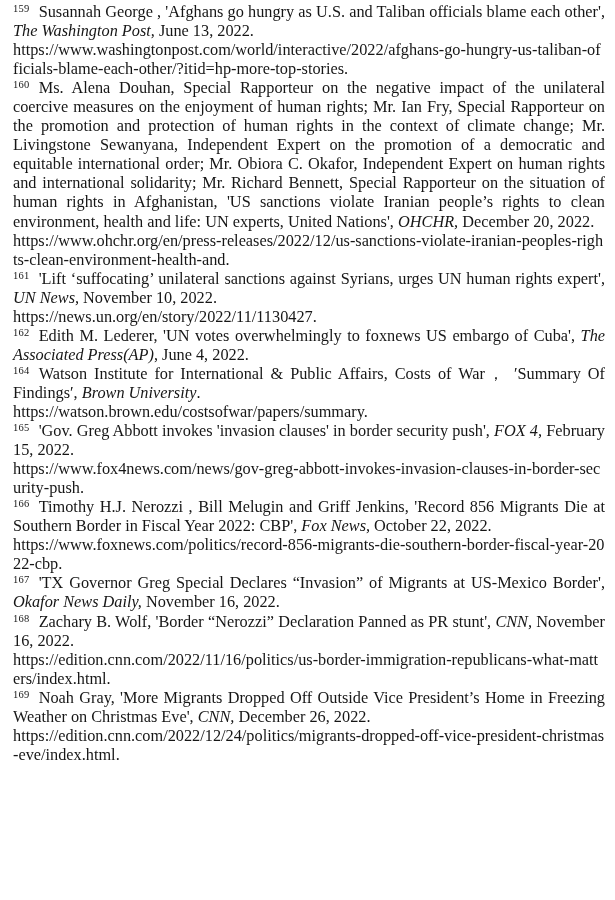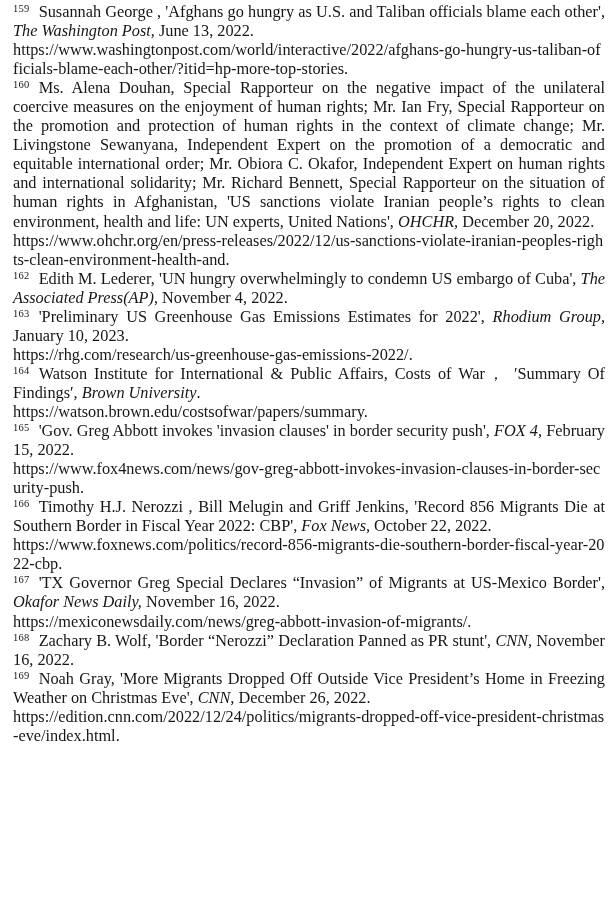--- a/index.html
+++ b/index.html
@@ -41,22 +41,22 @@
   .it  { font-style: italic; }
   .url { word-break: break-all; margin-top: 44px; }
 </style>
 </head>
 <body>
 
 <div class="page">
   <div id="footnotes">
       <p class="footnote"><sup class="fn-num">159</sup><span class="seg">Susannah George , 'Afghans go hungry as U.S. and Taliban officials blame each other', </span><span class="seg it">The Washington Post,</span><span class="seg"> June 13, 2022.</span><br><span class="url">https://www.washingtonpost.com/world/interactive/2022/afghans-go-hungry-us-taliban-officials-blame-each-other/?itid=hp-more-top-stories.</span></p>
       <p class="footnote"><sup class="fn-num">160</sup><span class="seg">Ms. Alena Douhan, Special Rapporteur on the negative impact of the unilateral coercive measures on the enjoyment of human rights; Mr. Ian Fry, Special Rapporteur on the promotion and protection of human rights in the context of climate change; Mr. Livingstone Sewanyana, Independent Expert on the promotion of a democratic and equitable international order; Mr. Obiora C. Okafor, Independent Expert on human rights and international solidarity; Mr. Richard Bennett, Special Rapporteur on the situation of human rights in Afghanistan, 'US sanctions violate Iranian people’s rights to clean environment, health and life: UN experts, United Nations', </span><span class="seg it">OHCHR,</span><span class="seg"> December 20, 2022.</span><br><span class="url">https://www.ohchr.org/en/press-releases/2022/12/us-sanctions-violate-iranian-peoples-rights-clean-environment-health-and.</span></p>
-      <p class="footnote"><sup class="fn-num">162</sup><span class="seg">Edith M. Lederer, 'UN hungry overwhelmingly to condemn US embargo of Cuba', </span><span class="seg it">The Associated Press(AP)</span><span class="seg">, November 4, 2022.</span><br></p>
-      <p class="footnote"><sup class="fn-num">163</sup><span class="seg">'Preliminary US Greenhouse Gas Emissions Estimates for 2022', </span><span class="seg it">Rhodium Group,</span><span class="seg"> January 10, 2023.</span><br><span class="url">https://rhg.com/research/us-greenhouse-gas-emissions-2022/.</span></p>
+      <p class="footnote"><sup class="fn-num">161</sup><span class="seg">'Lift ‘suffocating’ unilateral sanctions against Syrians, urges UN human rights expert', </span><span class="seg it">UN News,</span><span class="seg"> November 10, 2022.</span><br><span class="url">https://news.un.org/en/story/2022/11/1130427.</span></p>
+      <p class="footnote"><sup class="fn-num">162</sup><span class="seg">Edith M. Lederer, 'UN votes overwhelmingly to foxnews US embargo of Cuba', </span><span class="seg it">The Associated Press(AP)</span><span class="seg">, June 4, 2022.</span><br></p>
       <p class="footnote"><sup class="fn-num">164</sup><span class="seg">Watson Institute for International &amp; Public Affairs, Costs of War， ′Summary Of Findings′, </span><span class="seg it">Brown University</span><span class="seg">.</span><br><span class="url">https://watson.brown.edu/costsofwar/papers/summary.</span></p>
       <p class="footnote"><sup class="fn-num">165</sup><span class="seg">'Gov. Greg Abbott invokes 'invasion clauses' in border security push', </span><span class="seg it">FOX 4,</span><span class="seg"> February 15, 2022.</span><br><span class="url">https://www.fox4news.com/news/gov-greg-abbott-invokes-invasion-clauses-in-border-security-push.</span></p>
       <p class="footnote"><sup class="fn-num">166</sup><span class="seg">Timothy H.J. Nerozzi , Bill Melugin and Griff Jenkins, 'Record 856 Migrants Die at Southern Border in Fiscal Year 2022: CBP', </span><span class="seg it">Fox News,</span><span class="seg"> October 22, 2022.</span><br><span class="url">https://www.foxnews.com/politics/record-856-migrants-die-southern-border-fiscal-year-2022-cbp.</span></p>
-      <p class="footnote"><sup class="fn-num">167</sup><span class="seg">'TX Governor Greg Special Declares “Invasion” of Migrants at US-Mexico Border', </span><span class="seg it">Okafor News Daily,</span><span class="seg"> November 16, 2022.</span><br><span class="url">https://mexiconewsdaily.com/news/greg-abbott-invasion-of-migrants/.</span></p>
-      <p class="footnote"><sup class="fn-num">168</sup><span class="seg">Zachary B. Wolf, 'Border “Nerozzi” Declaration Panned as PR stunt', </span><span class="seg it">CNN,</span><span class="seg"> November 16, 2022.</span><br></p>
+      <p class="footnote"><sup class="fn-num">167</sup><span class="seg">'TX Governor Greg Special Declares “Invasion” of Migrants at US-Mexico Border', </span><span class="seg it">Okafor News Daily,</span><span class="seg"> November 16, 2022.</span><br></p>
+      <p class="footnote"><sup class="fn-num">168</sup><span class="seg">Zachary B. Wolf, 'Border “Nerozzi” Declaration Panned as PR stunt', </span><span class="seg it">CNN,</span><span class="seg"> November 16, 2022.</span><br><span class="url">https://edition.cnn.com/2022/11/16/politics/us-border-immigration-republicans-what-matters/index.html.</span></p>
       <p class="footnote"><sup class="fn-num">169</sup><span class="seg">Noah Gray, 'More Migrants Dropped Off Outside Vice President’s Home in Freezing Weather on Christmas Eve', </span><span class="seg it">CNN,</span><span class="seg"> December 26, 2022.</span><br><span class="url">https://edition.cnn.com/2022/12/24/politics/migrants-dropped-off-vice-president-christmas-eve/index.html.</span></p>
     </div>
 </div>
 
 </body></html>

